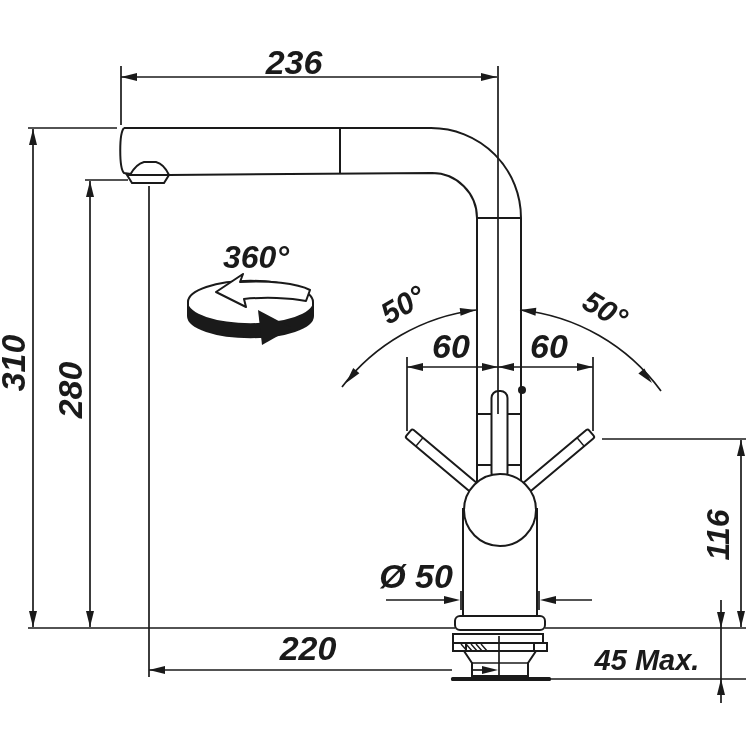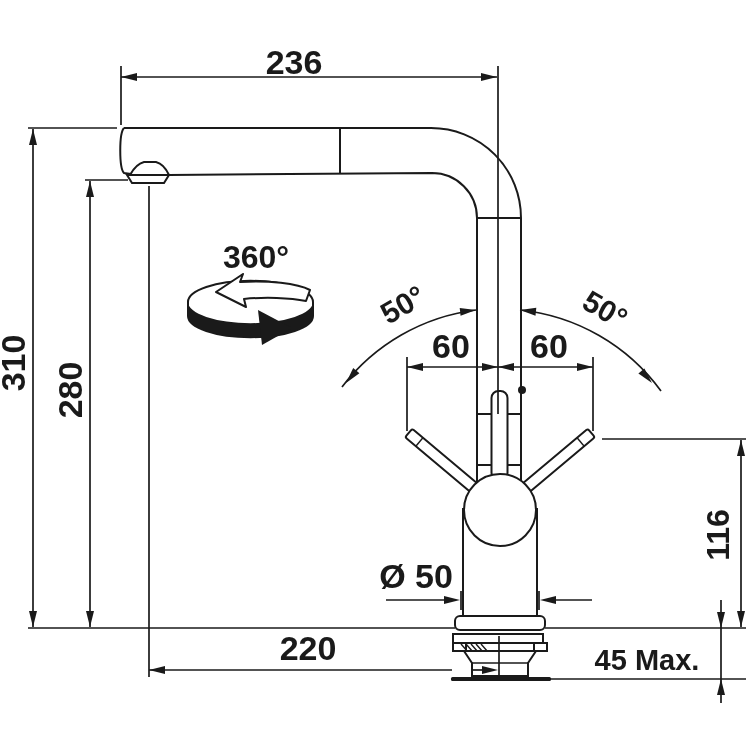--- a/index.html
+++ b/index.html
@@ -1,16 +1,16 @@
 <!DOCTYPE html>
 <html><head>
 <meta charset="utf-8">
 <style>
   html,body{margin:0;padding:0;background:#fff;}
-  .stage{width:750px;height:750px;background:#fff;position:relative;font-family:"Liberation Sans",sans-serif;}
+  .stage{width:750px;height:750px;background:#fff;position:relative;font-family:"Liberation Sans",sans-serif;font-style:italic;}
   svg text{fill:#1a1a1a;font-family:"Liberation Sans",sans-serif;font-weight:bold;}
   .ln{stroke:#1a1a1a;stroke-width:2;fill:none;}
   .thin{stroke:#1a1a1a;stroke-width:1.7;fill:none;}
   .hair{stroke:#1a1a1a;stroke-width:1.4;fill:none;}
   .fillw{fill:#ffffff;stroke:#1a1a1a;stroke-width:2;}
   .arr{fill:#1a1a1a;stroke:none;}
   .blk{fill:#1a1a1a;stroke:none;}
 </style>
 </head>
 <body>

